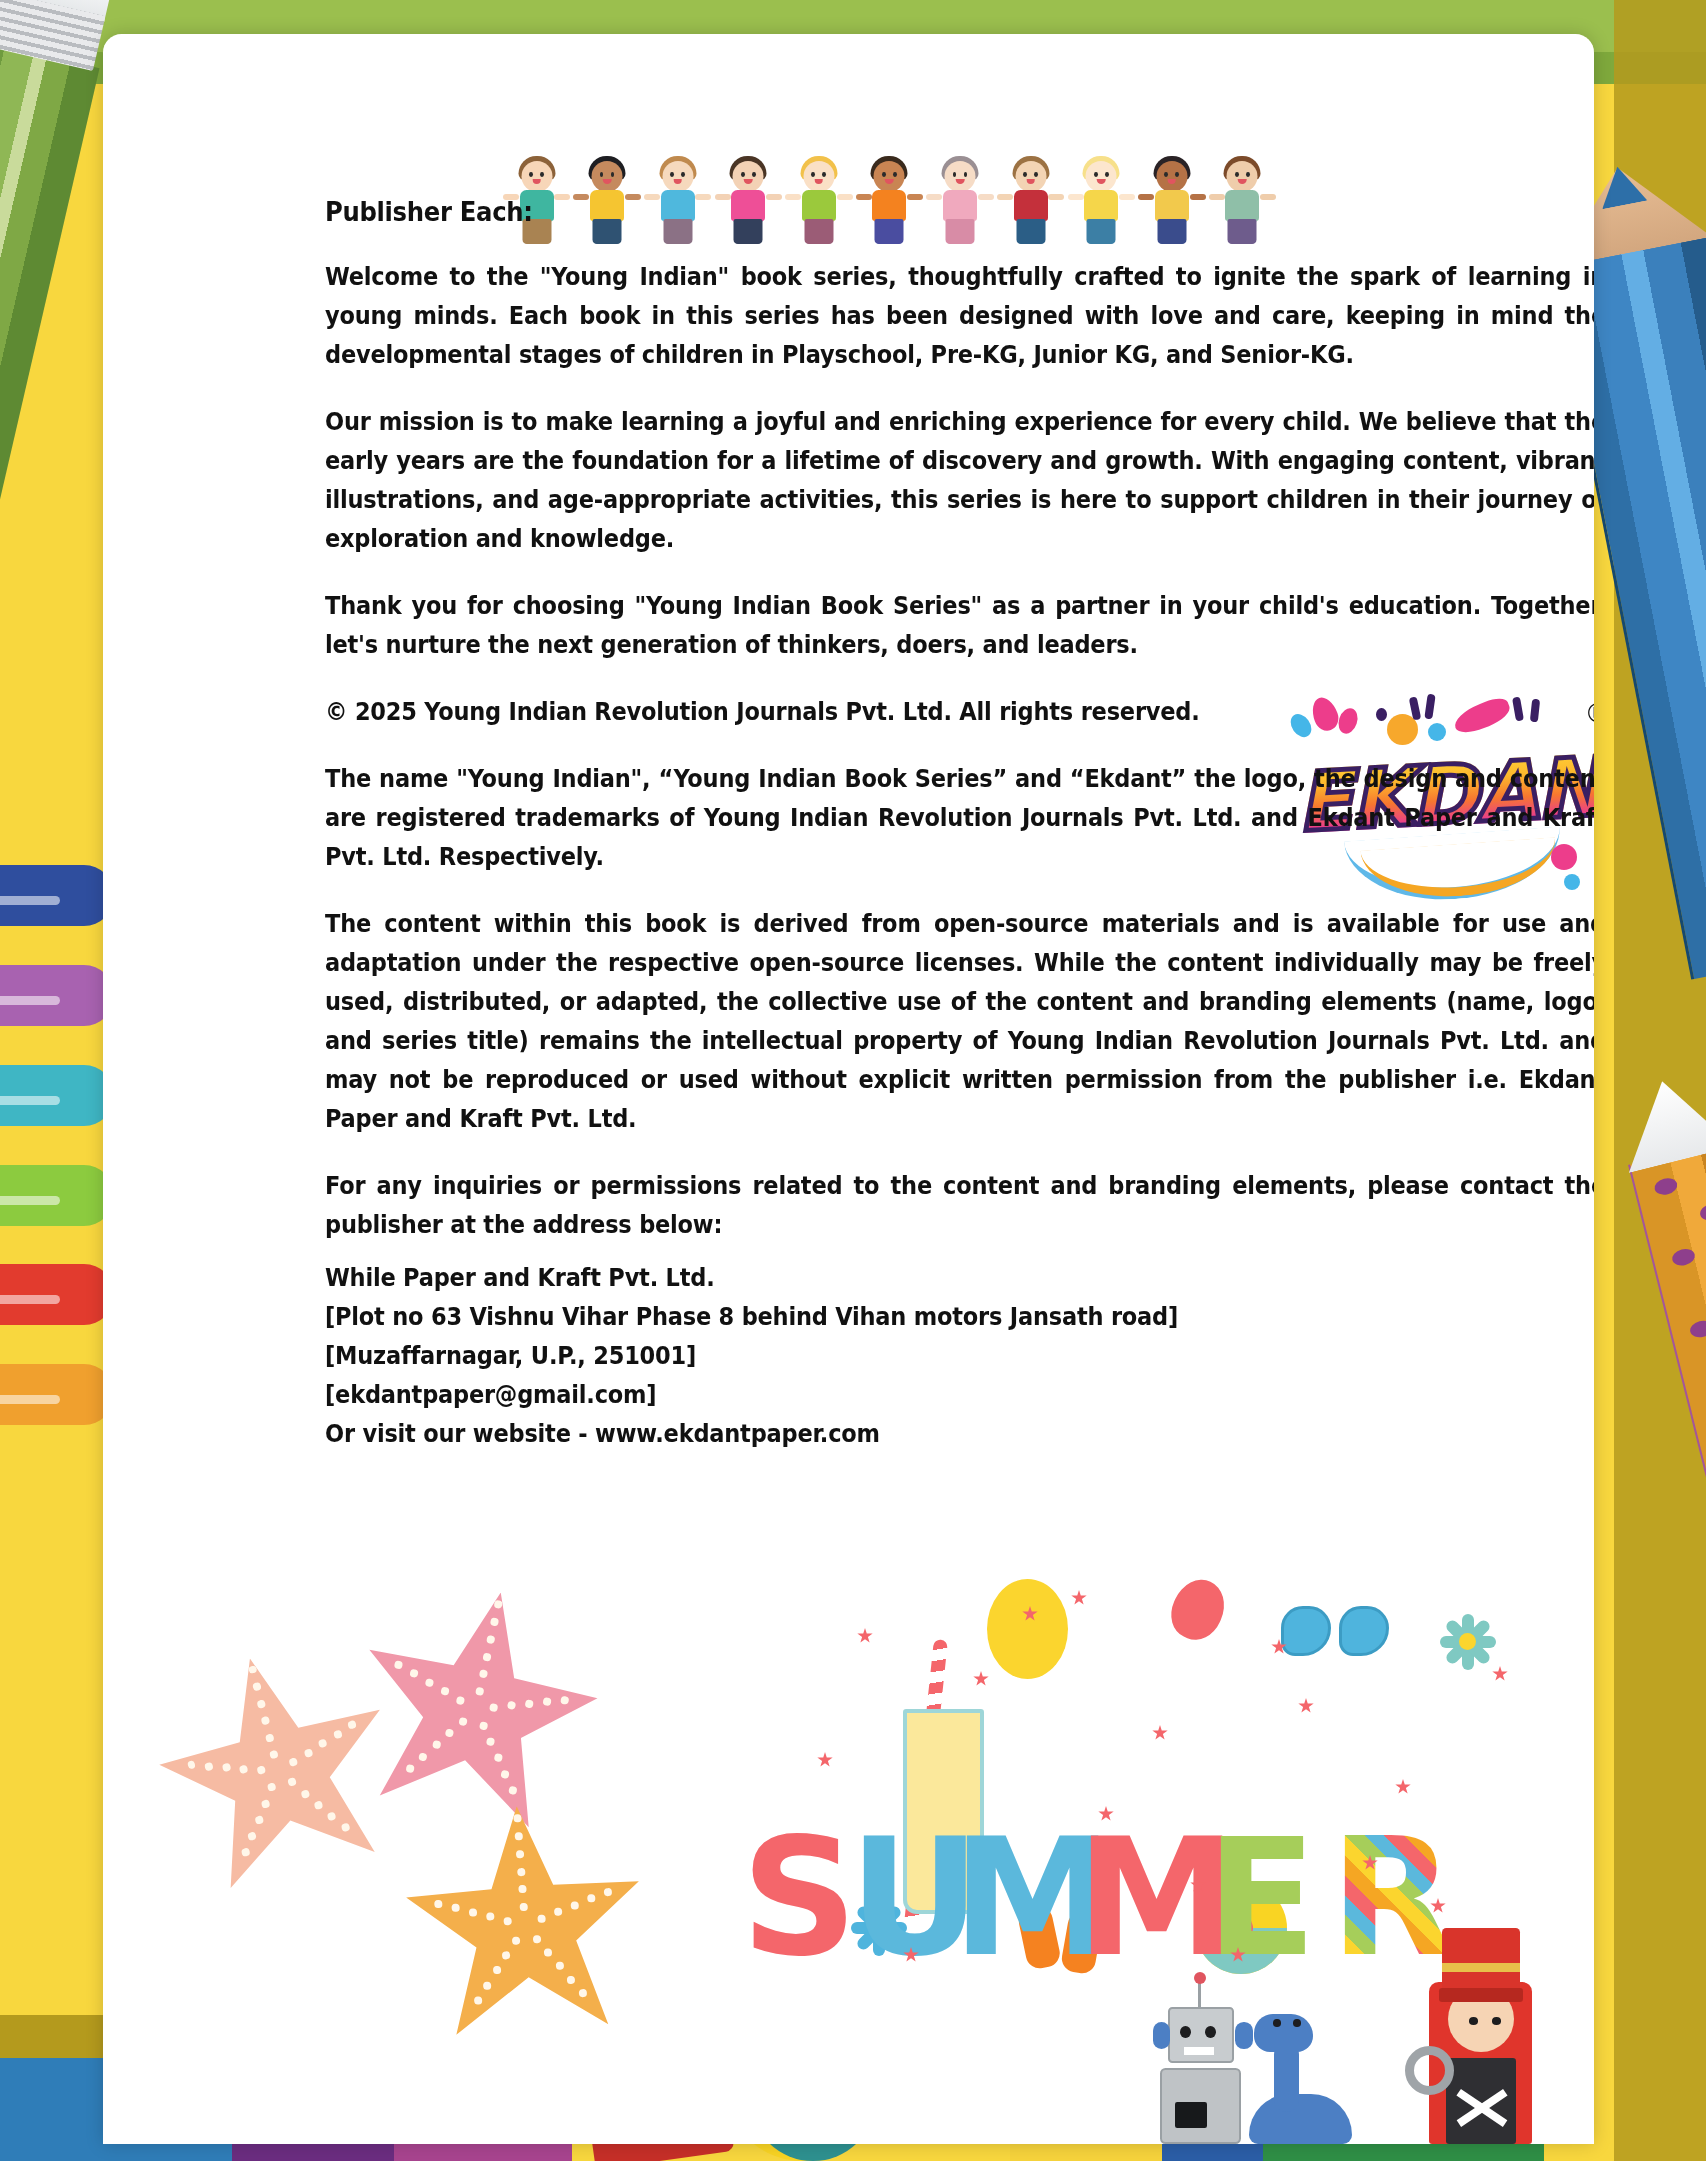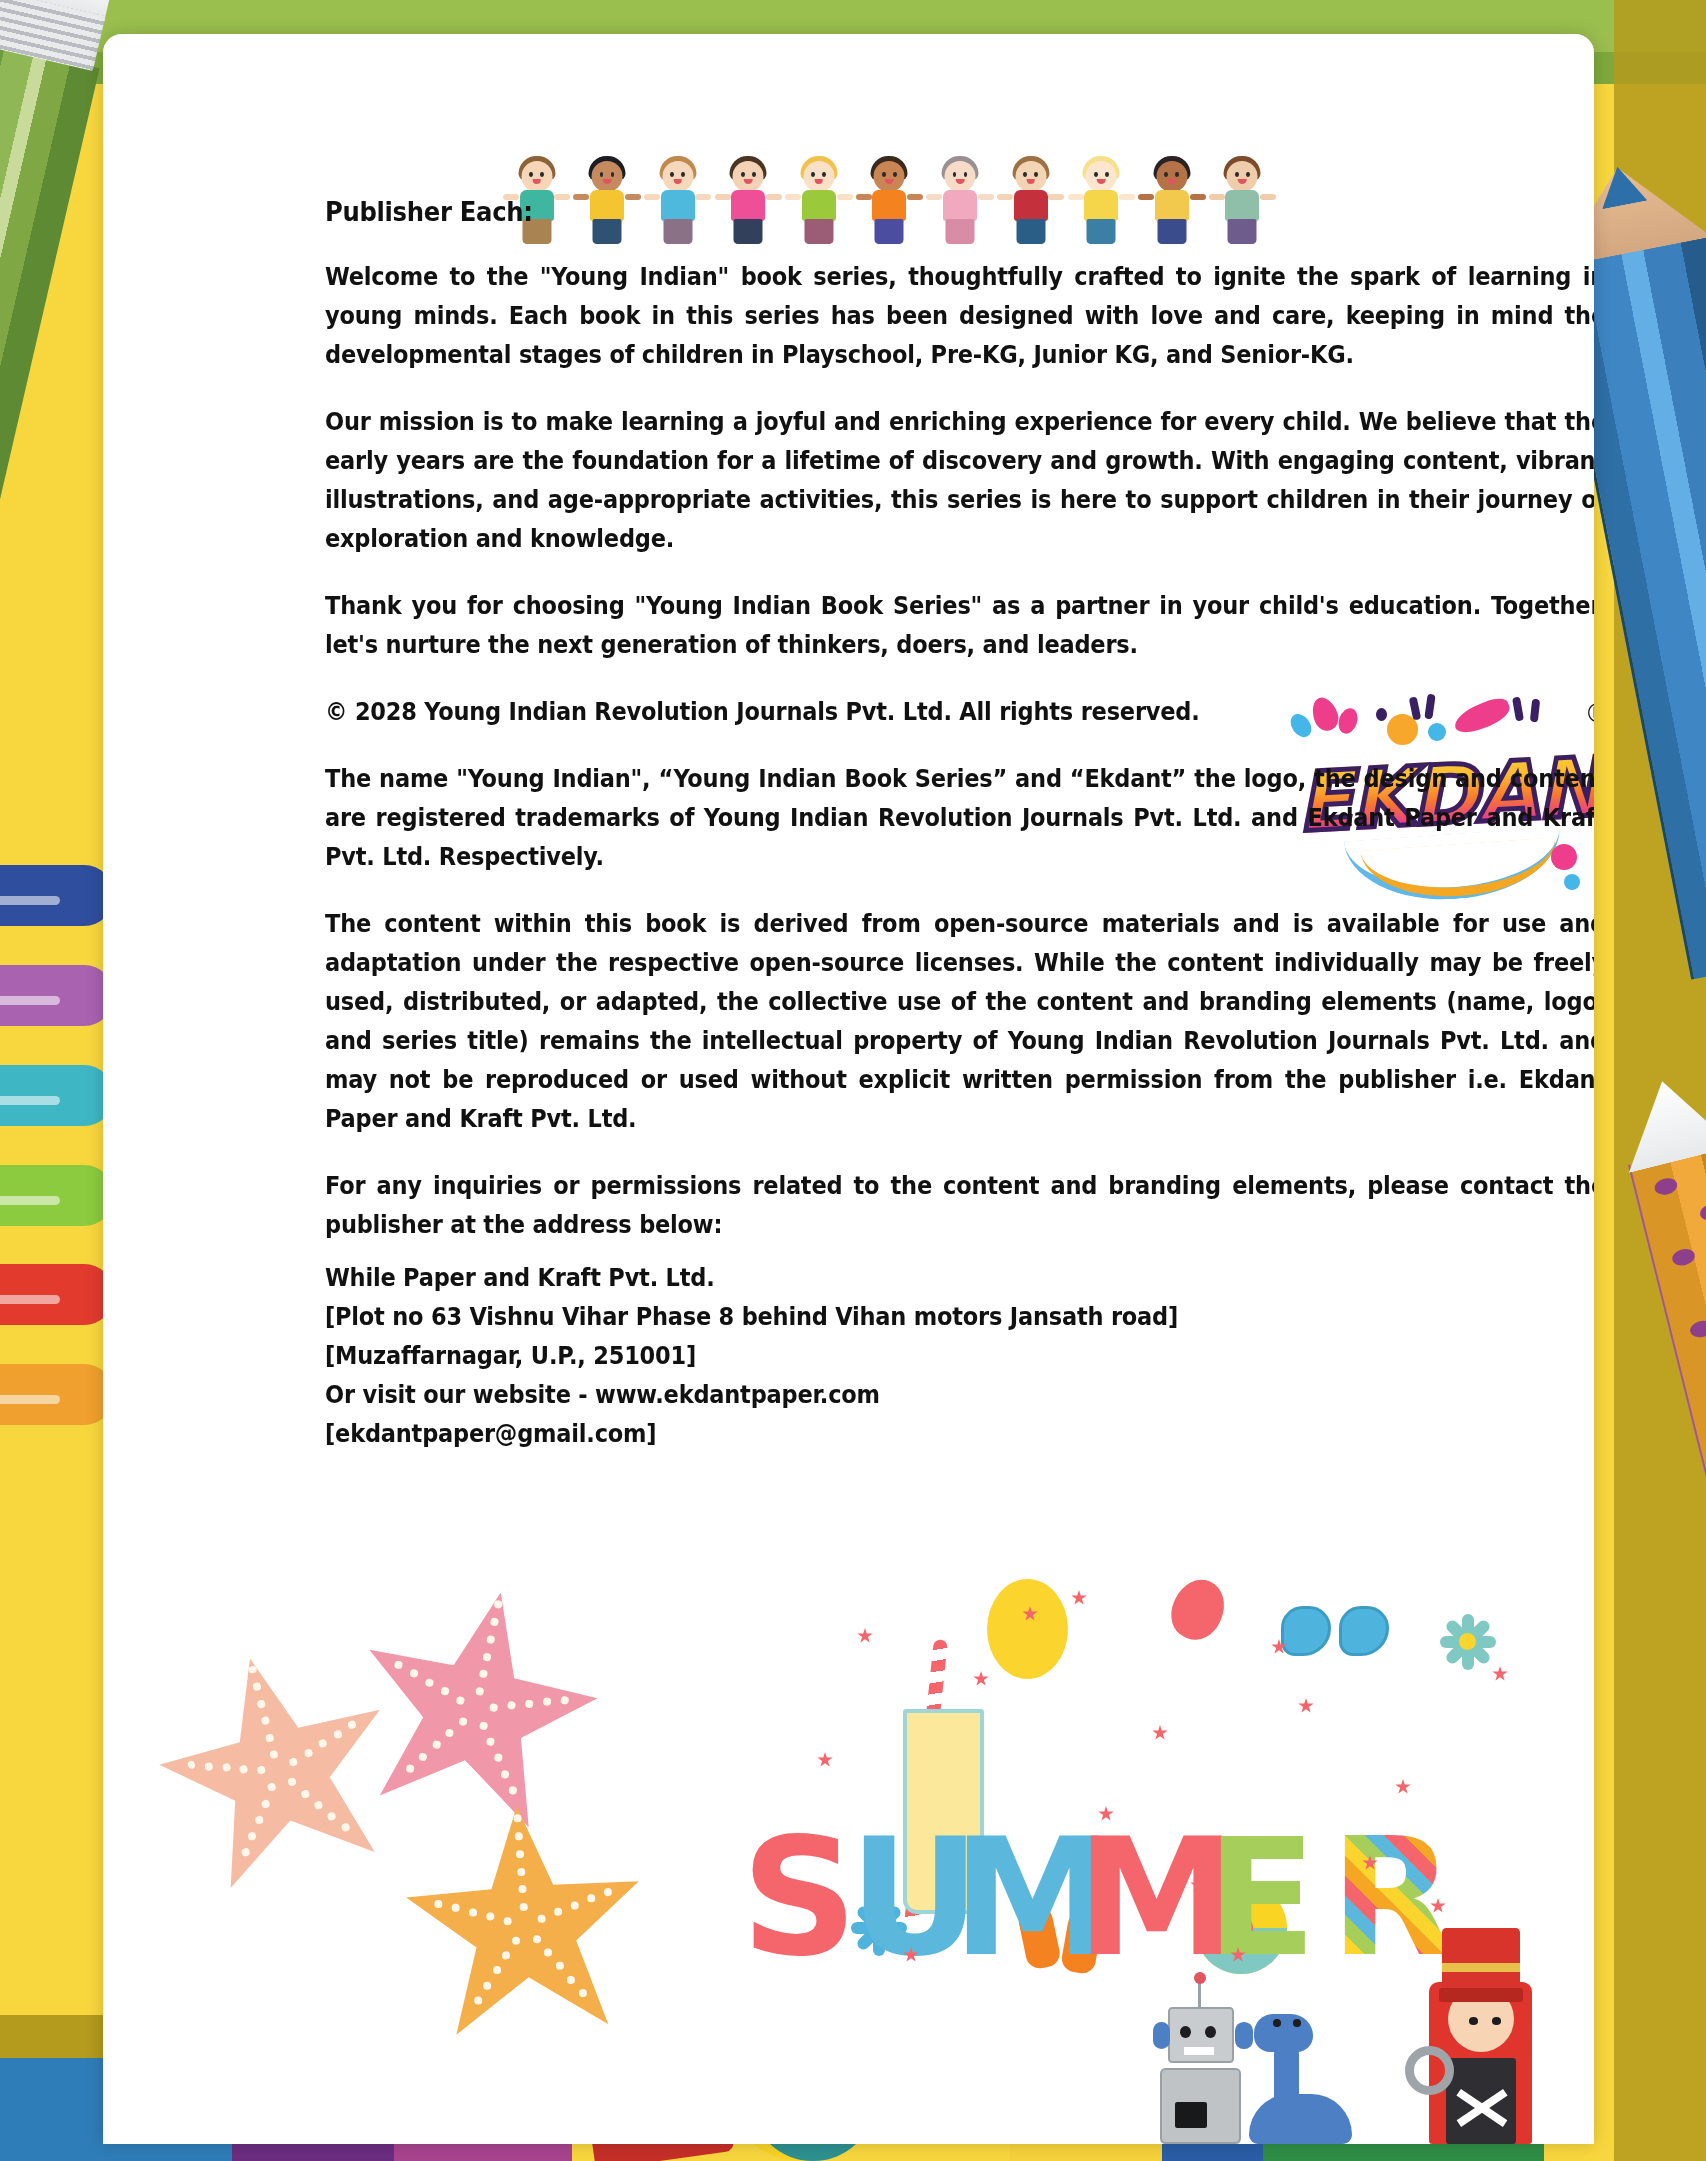--- a/index.html
+++ b/index.html
@@ -504,31 +504,31 @@
     <div class="confetti" style="left:283px;top:192px;width:16px;height:16px;background:#45B6E8;"></div>
   </div>
 
   <div class="content">
     <div class="pubnote">Publisher Each:</div>
 
     <div class="para">Welcome to the "Young Indian" book series, thoughtfully crafted to ignite the spark of learning in young minds. Each book in this series has been designed with love and care, keeping in mind the developmental stages of children in Playschool, Pre-KG, Junior KG, and Senior-KG.</div>
     <div class="para">Our mission is to make learning a joyful and enriching experience for every child. We believe that the early years are the foundation for a lifetime of discovery and growth. With engaging content, vibrant illustrations, and age-appropriate activities, this series is here to support children in their journey of exploration and knowledge.</div>
     <div class="para">Thank you for choosing "Young Indian Book Series" as a partner in your child's education. Together, let's nurture the next generation of thinkers, doers, and leaders.</div>
 
-    <div class="para">© 2028 Young Indian Revolution Journals Pvt. Ltd. All rights reserved.</div>
+    <div class="para">© 2025 Young Indian Revolution Journals Pvt. Ltd. All rights reserved.</div>
 
     <div class="para">The name "Young Indian", “Young Indian Book Series” and “Ekdant” the logo, the design and content are registered trademarks of Young Indian Revolution Journals Pvt. Ltd. and Ekdant Paper and Kraft Pvt. Ltd. Respectively.</div>
     <div class="para">The content within this book is derived from open-source materials and is available for use and adaptation under the respective open-source licenses. While the content individually may be freely used, distributed, or adapted, the collective use of the content and branding elements (name, logo, and series title) remains the intellectual property of Young Indian Revolution Journals Pvt. Ltd. and may not be reproduced or used without explicit written permission from the publisher i.e. Ekdant Paper and Kraft Pvt. Ltd.</div>
     <div class="para tight">For any inquiries or permissions related to the content and branding elements, please contact the publisher at the address below:</div>
 
     <div class="addr-line">While Paper and Kraft Pvt. Ltd.</div>
     <div class="addr-line">[Plot no 63 Vishnu Vihar Phase 8 behind Vihan motors Jansath road]</div>
     <div class="addr-line">[Muzaffarnagar, U.P., 251001]</div>
+    <div class="addr-line">[ekdantpaper@gmail.com]</div>
     <div class="addr-line">Or visit our website - www.ekdantpaper.com</div>
-    <div class="addr-line">[ekdantpaper@gmail.com]</div>
   </div>
 
   <div class="starfish" style="left:59px;top:1621px;width:232px;height:232px;background:#F6BBA3;transform:rotate(-14deg);">
       <div class="d" style="left: 112px; top: 95px;"></div>
       <div class="d" style="left: 129px; top: 107px;"></div>
       <div class="d" style="left: 123px; top: 126px;"></div>
       <div class="d" style="left: 102px; top: 126px;"></div>
       <div class="d" style="left: 96px; top: 107px;"></div>
       <div class="d" style="left: 112px; top: 78px;"></div>
       <div class="d" style="left: 146px; top: 102px;"></div>

